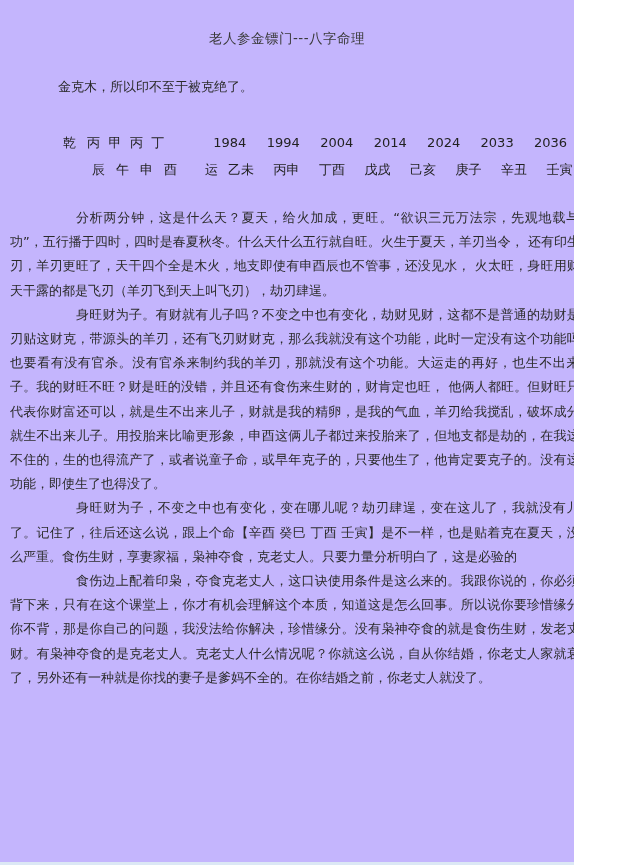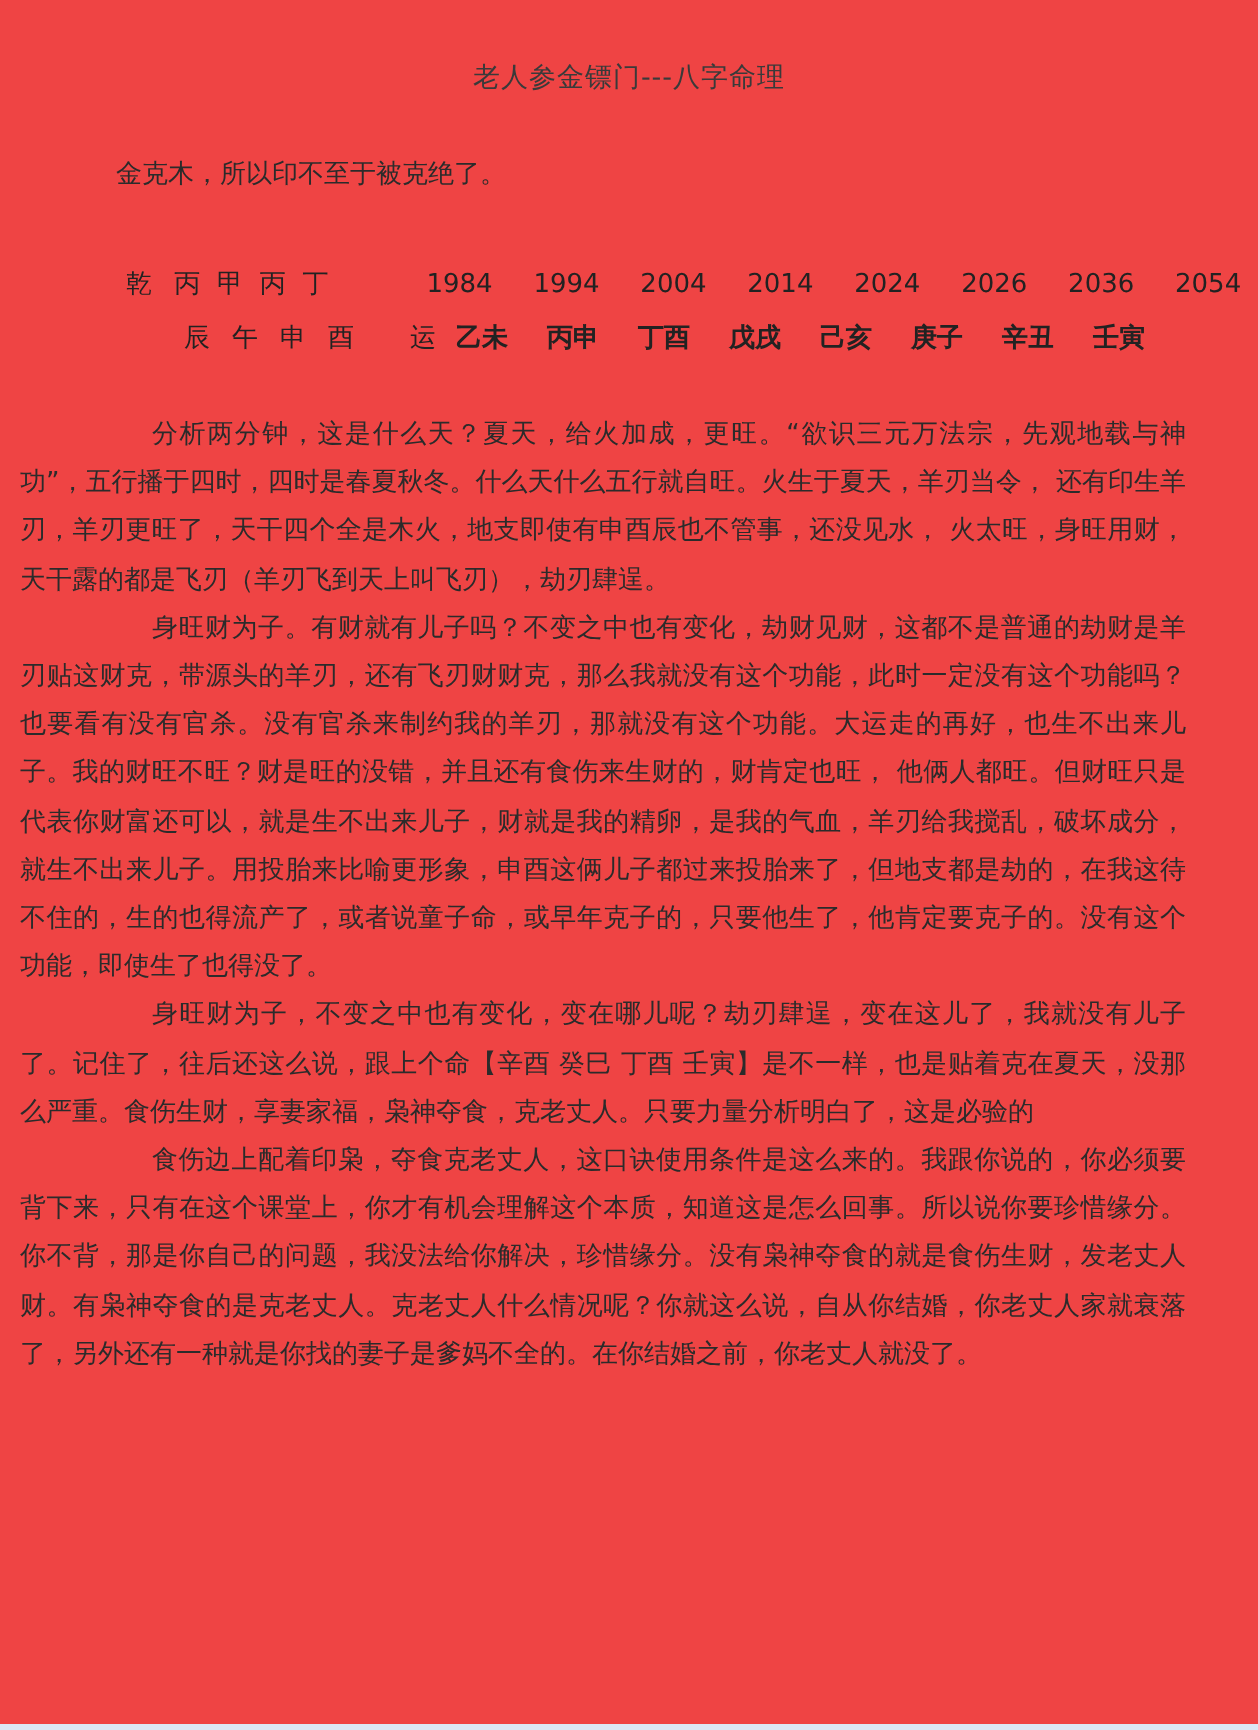--- a/index.html
+++ b/index.html
@@ -1,19 +1,19 @@
 <!DOCTYPE html>
 <html><head>
 <meta charset="utf-8">
 <style>
   html,body{margin:0;padding:0;background:#ffffff;}
   .page{
     position:relative;
-    width:629px;height:865px;
-    background:#ef4444;
+    width:574px;height:865px;
+    background:#c4b5fd;
     overflow:hidden;
     font-family:"DejaVu Sans",sans-serif;
     color:#2b2b2b;
   }
   .doc-title{
     position:absolute;top:30px;left:0;right:0;
     text-align:center;
     font-size:13.5px;
     letter-spacing:0.5px;
     color:#3a3a3a;
@@ -30,21 +30,21 @@
   .bz-row{display:flex;align-items:baseline;padding-left:63px;height:27px;line-height:18px;}
   .bz-row2{height:24px;}
   .bz-gender{width:27px;display:inline-block;}
   .bz-stem{width:24px;display:inline-block;}
   .bz-branch{width:24px;display:inline-block;}
   .bz-sp-years{width:32px;display:inline-block;}
   .bz-year{width:46.5px;display:inline-block;margin-left:12px;}
   .bz-indent{width:29px;display:inline-block;}
   .bz-sp-luck{width:17px;display:inline-block;}
   .bz-luck-label{width:23px;display:inline-block;}
-  .bz-pillar{width:45.5px;display:inline-block;font-weight:bold;}
+  .bz-pillar{width:45.5px;display:inline-block;}
   .bz-day{
     padding-left:63px;
     font-weight:bold;
     font-size:14px;
     word-spacing:3px;
     letter-spacing:0.5px;
     color:#1f1f1f;
     height:24px;line-height:20px;
   }
   .body-text{
@@ -78,21 +78,21 @@
       <span class="bz-stem">丙</span>
       <span class="bz-stem">甲</span>
       <span class="bz-stem">丙</span>
       <span class="bz-stem">丁</span>
       <span class="bz-sp-years"></span>
       <span class="bz-year">1984</span>
       <span class="bz-year">1994</span>
       <span class="bz-year">2004</span>
       <span class="bz-year">2014</span>
       <span class="bz-year">2024</span>
-      <span class="bz-year">2026</span>
+      <span class="bz-year">2033</span>
       <span class="bz-year">2036</span>
       <span class="bz-year">2054</span>
     </div>
     <div class="bz-row bz-row2">
       <span class="bz-indent"></span>
       <span class="bz-branch">辰</span>
       <span class="bz-branch">午</span>
       <span class="bz-branch">申</span>
       <span class="bz-branch">酉</span>
       <span class="bz-sp-luck"></span>

